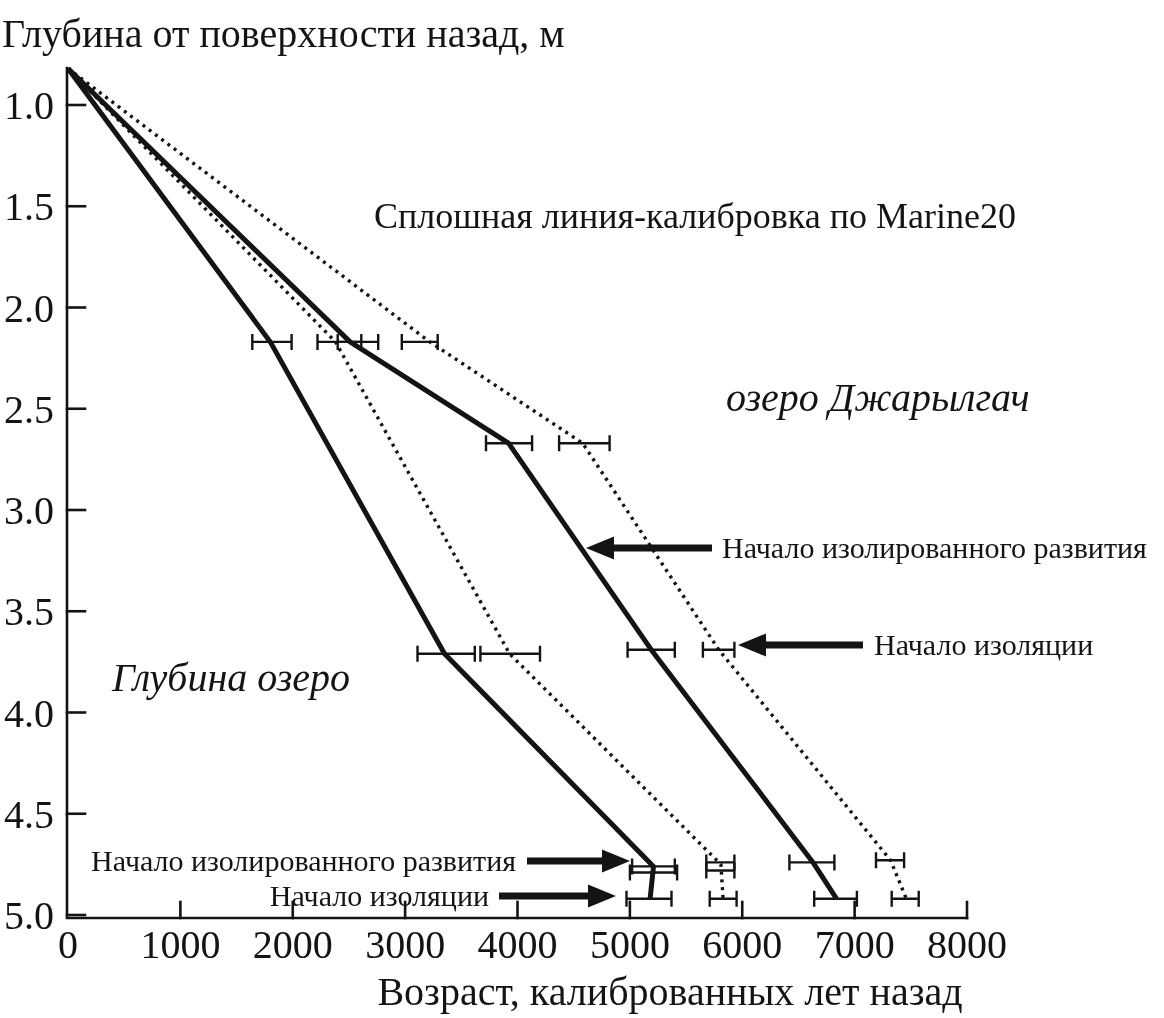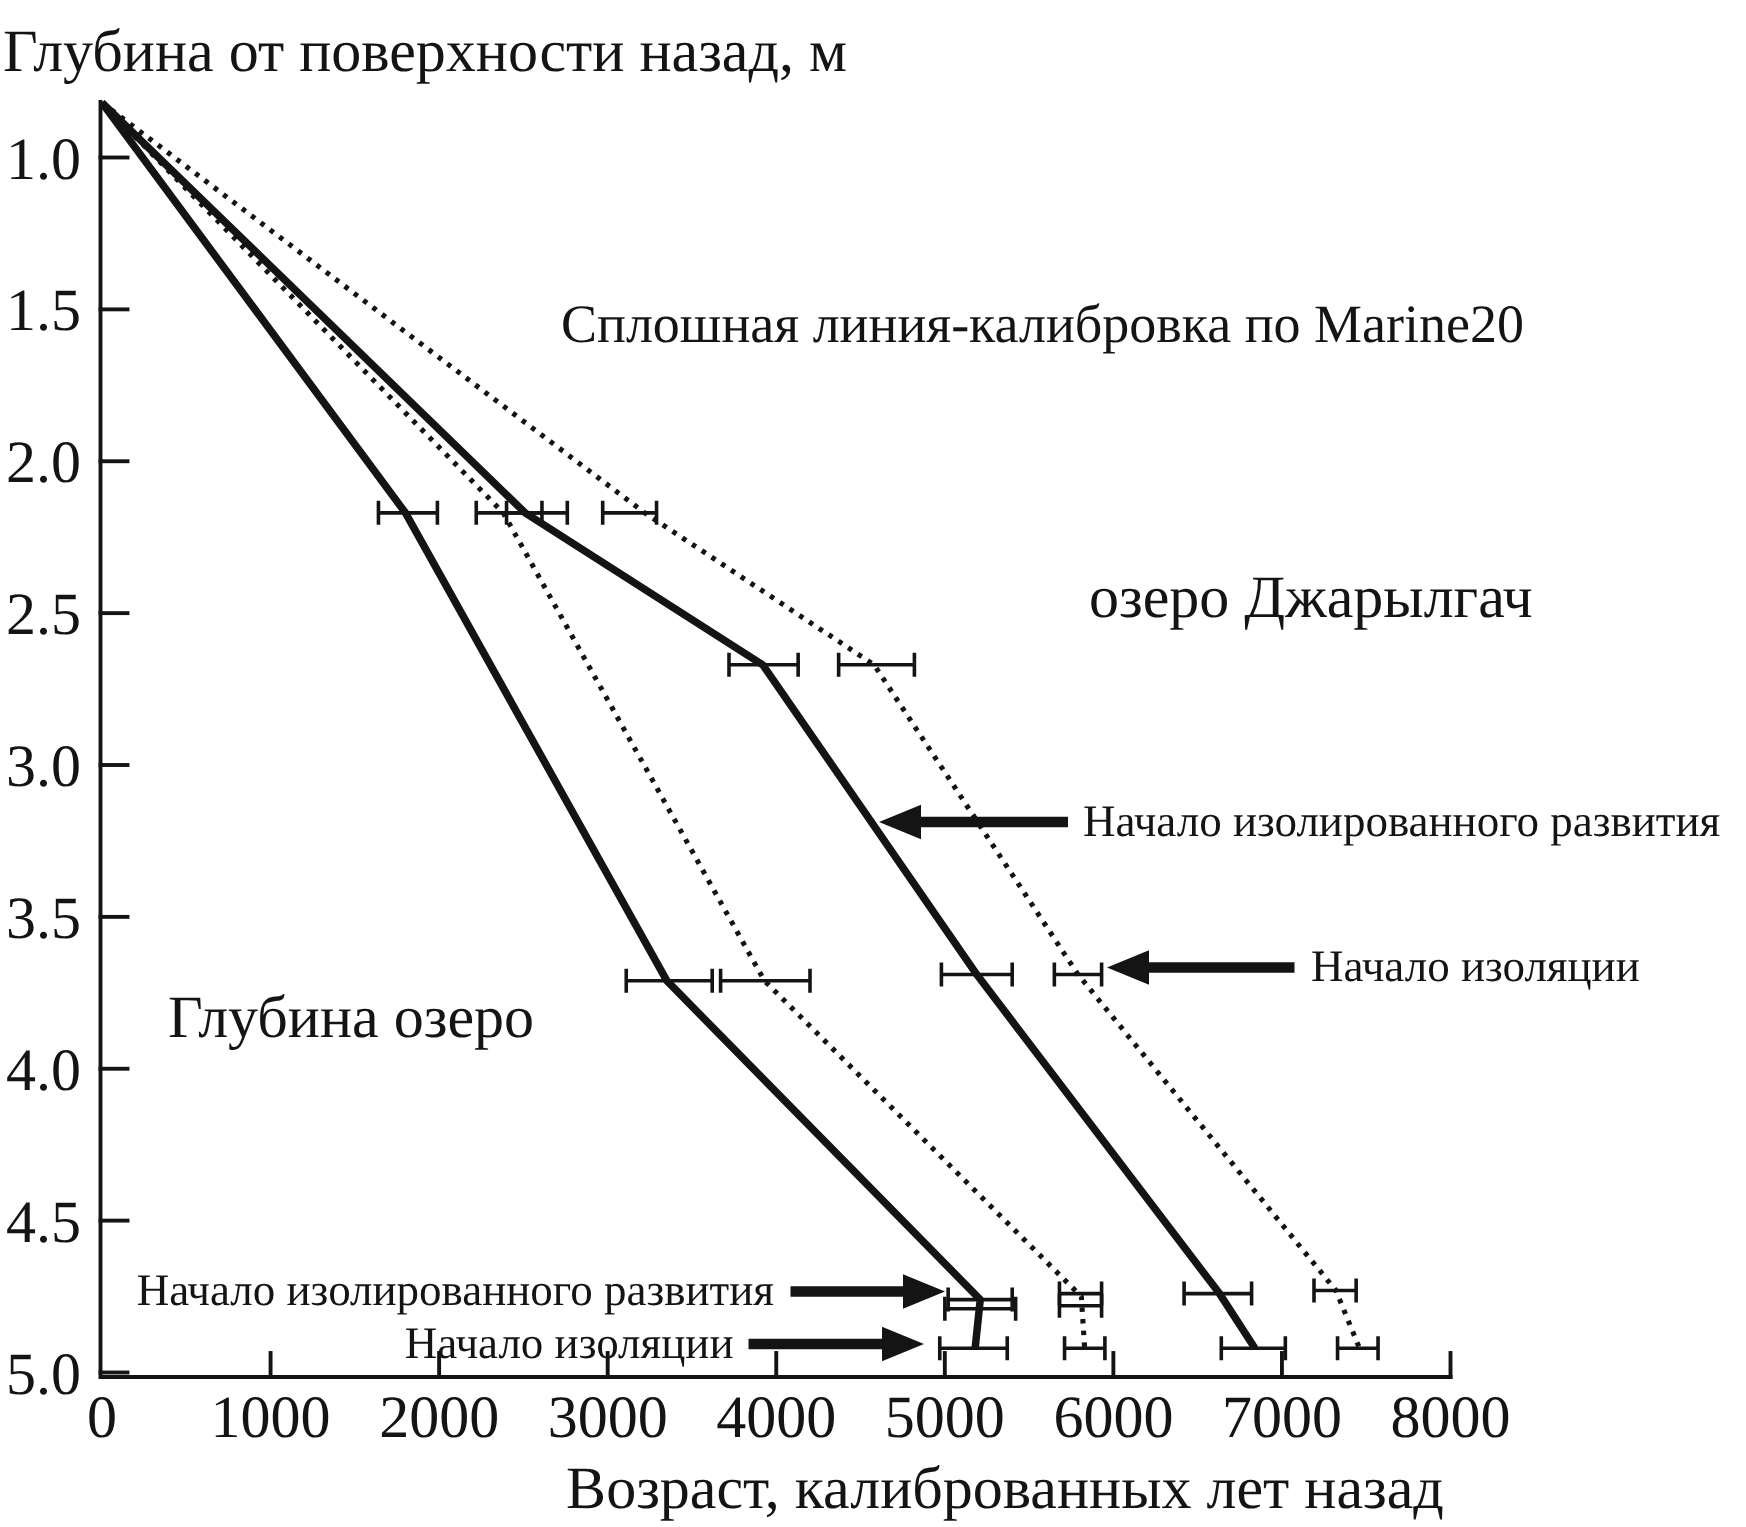--- a/index.html
+++ b/index.html
@@ -11,21 +11,21 @@
   .axis{stroke:#141414;stroke-width:2.6;fill:none;stroke-linecap:square;}
   .curve{fill:none;stroke:#141414;stroke-linejoin:round;}
   .curve.solid{stroke-width:5;}
   .curve.dotted{stroke-width:3.4;stroke-dasharray:3 4.8;stroke-linecap:butt;}
   .ebar{stroke:#141414;stroke-width:2.4;fill:none;}
   .arrow{fill:#141414;stroke:none;}
   .tick-label{font-size:40px;}
   .txt{position:absolute;white-space:nowrap;}
   .title{left:2px;top:10px;font-size:40px;}
   .legend{left:338px;top:194px;font-size:36px;line-height:44px;margin-left:36px;}
-  .lake{font-size:40px;}
+  .lake{font-style:italic;font-size:40px;}
   .lake-right{left:726px;top:374px;}
   .lake-left{left:112px;top:654px;}
   .ann{font-size:30px;line-height:36px;font-family:Liberation Serif, serif;}
   .ann-r1{left:722px;top:530px;}
   .ann-r2{left:874px;top:627px;}
   .ann-b1{right:648px;top:843px;text-align:right;}
   .ann-b2{right:675px;top:878px;text-align:right;}
   .xlabel{left:170px;top:968px;width:1000px;text-align:center;font-size:40px;white-space:nowrap;}
 </style>
 </head>

